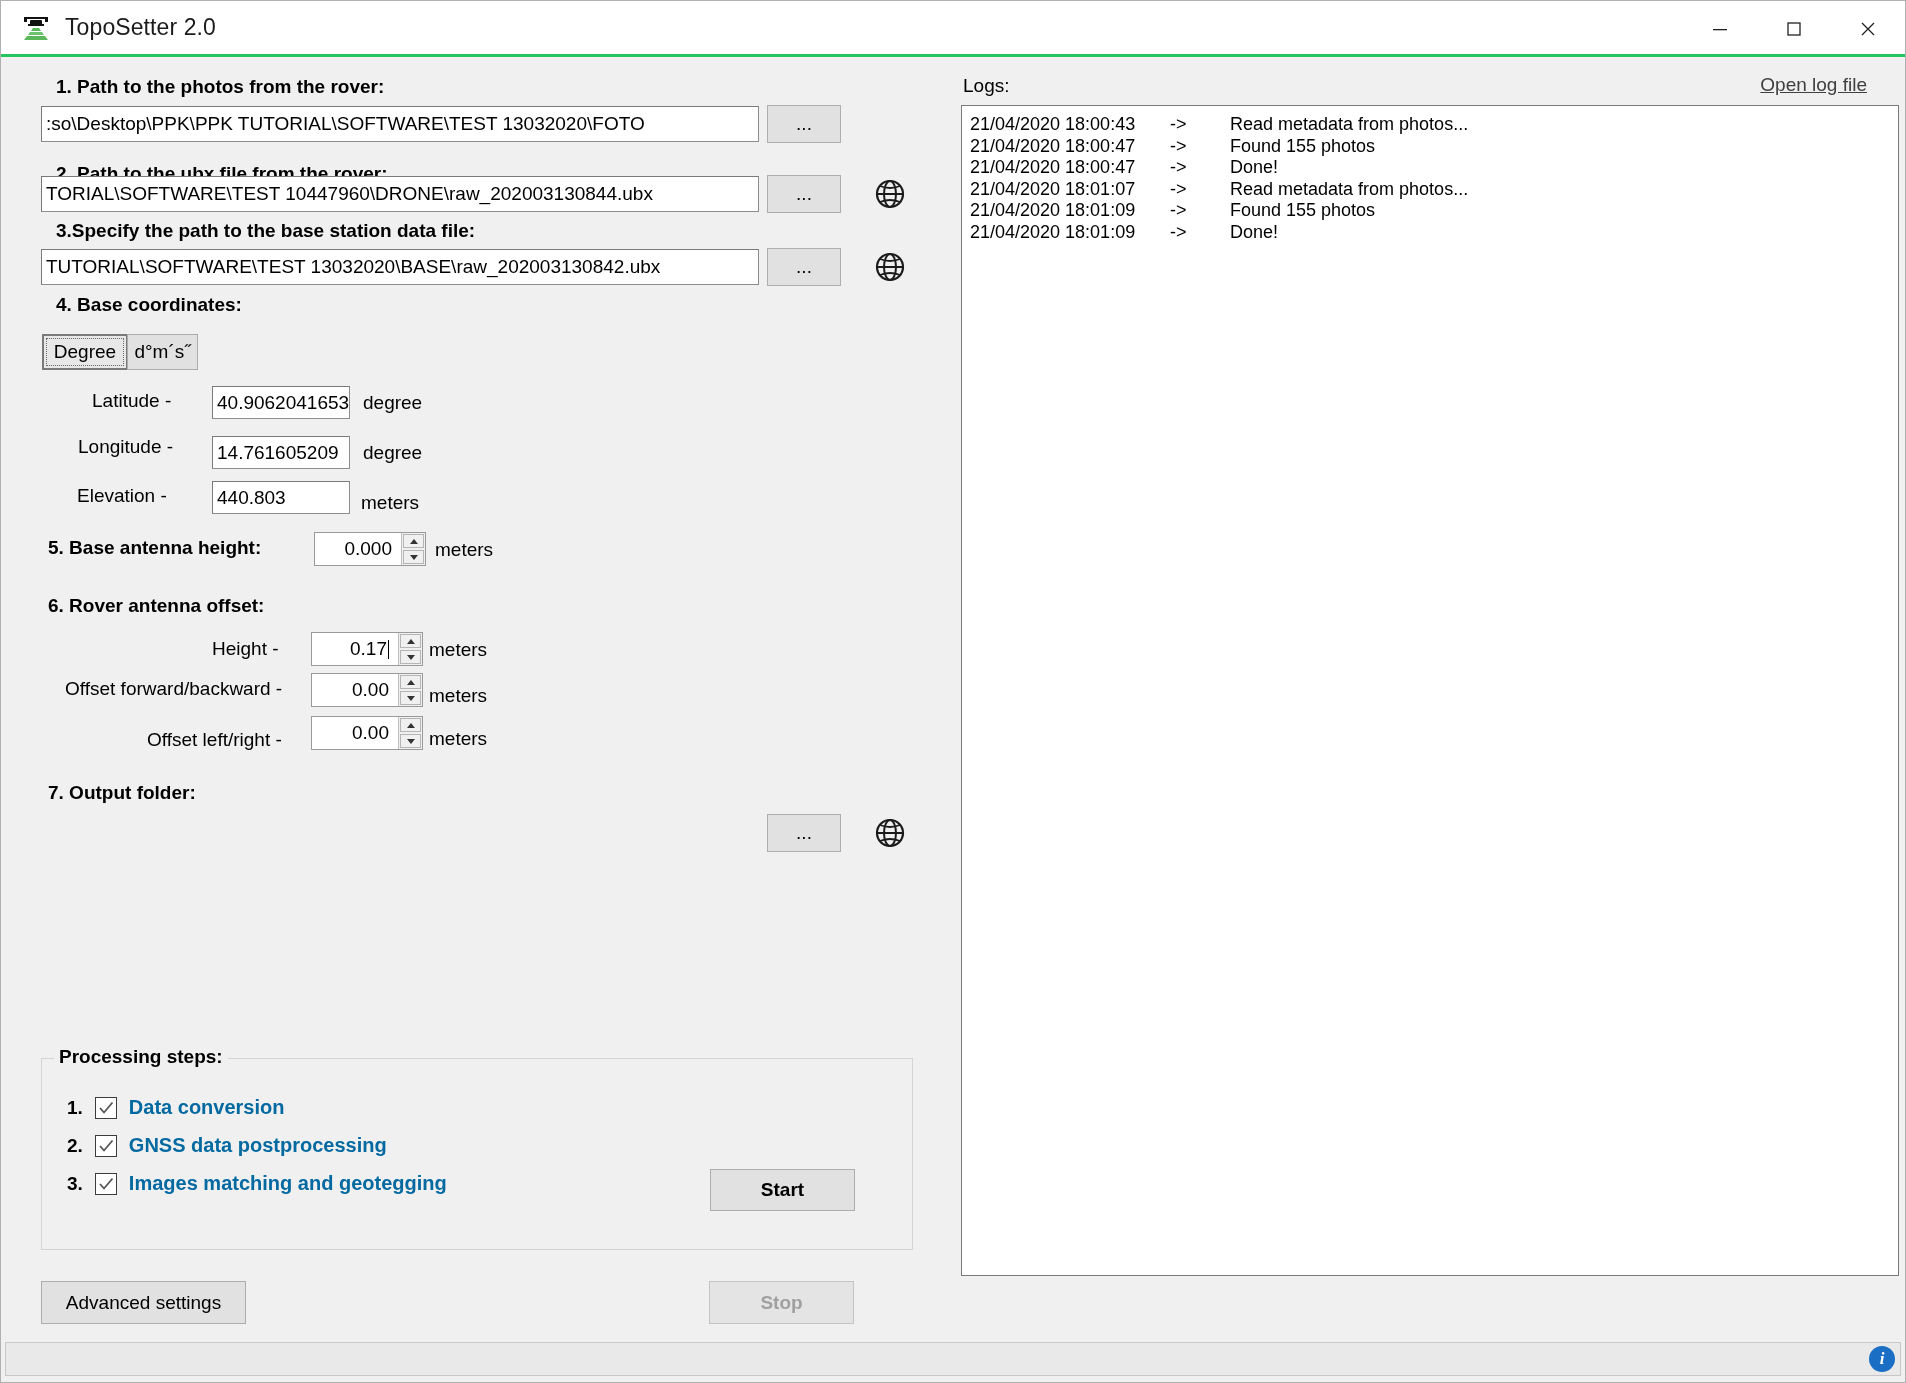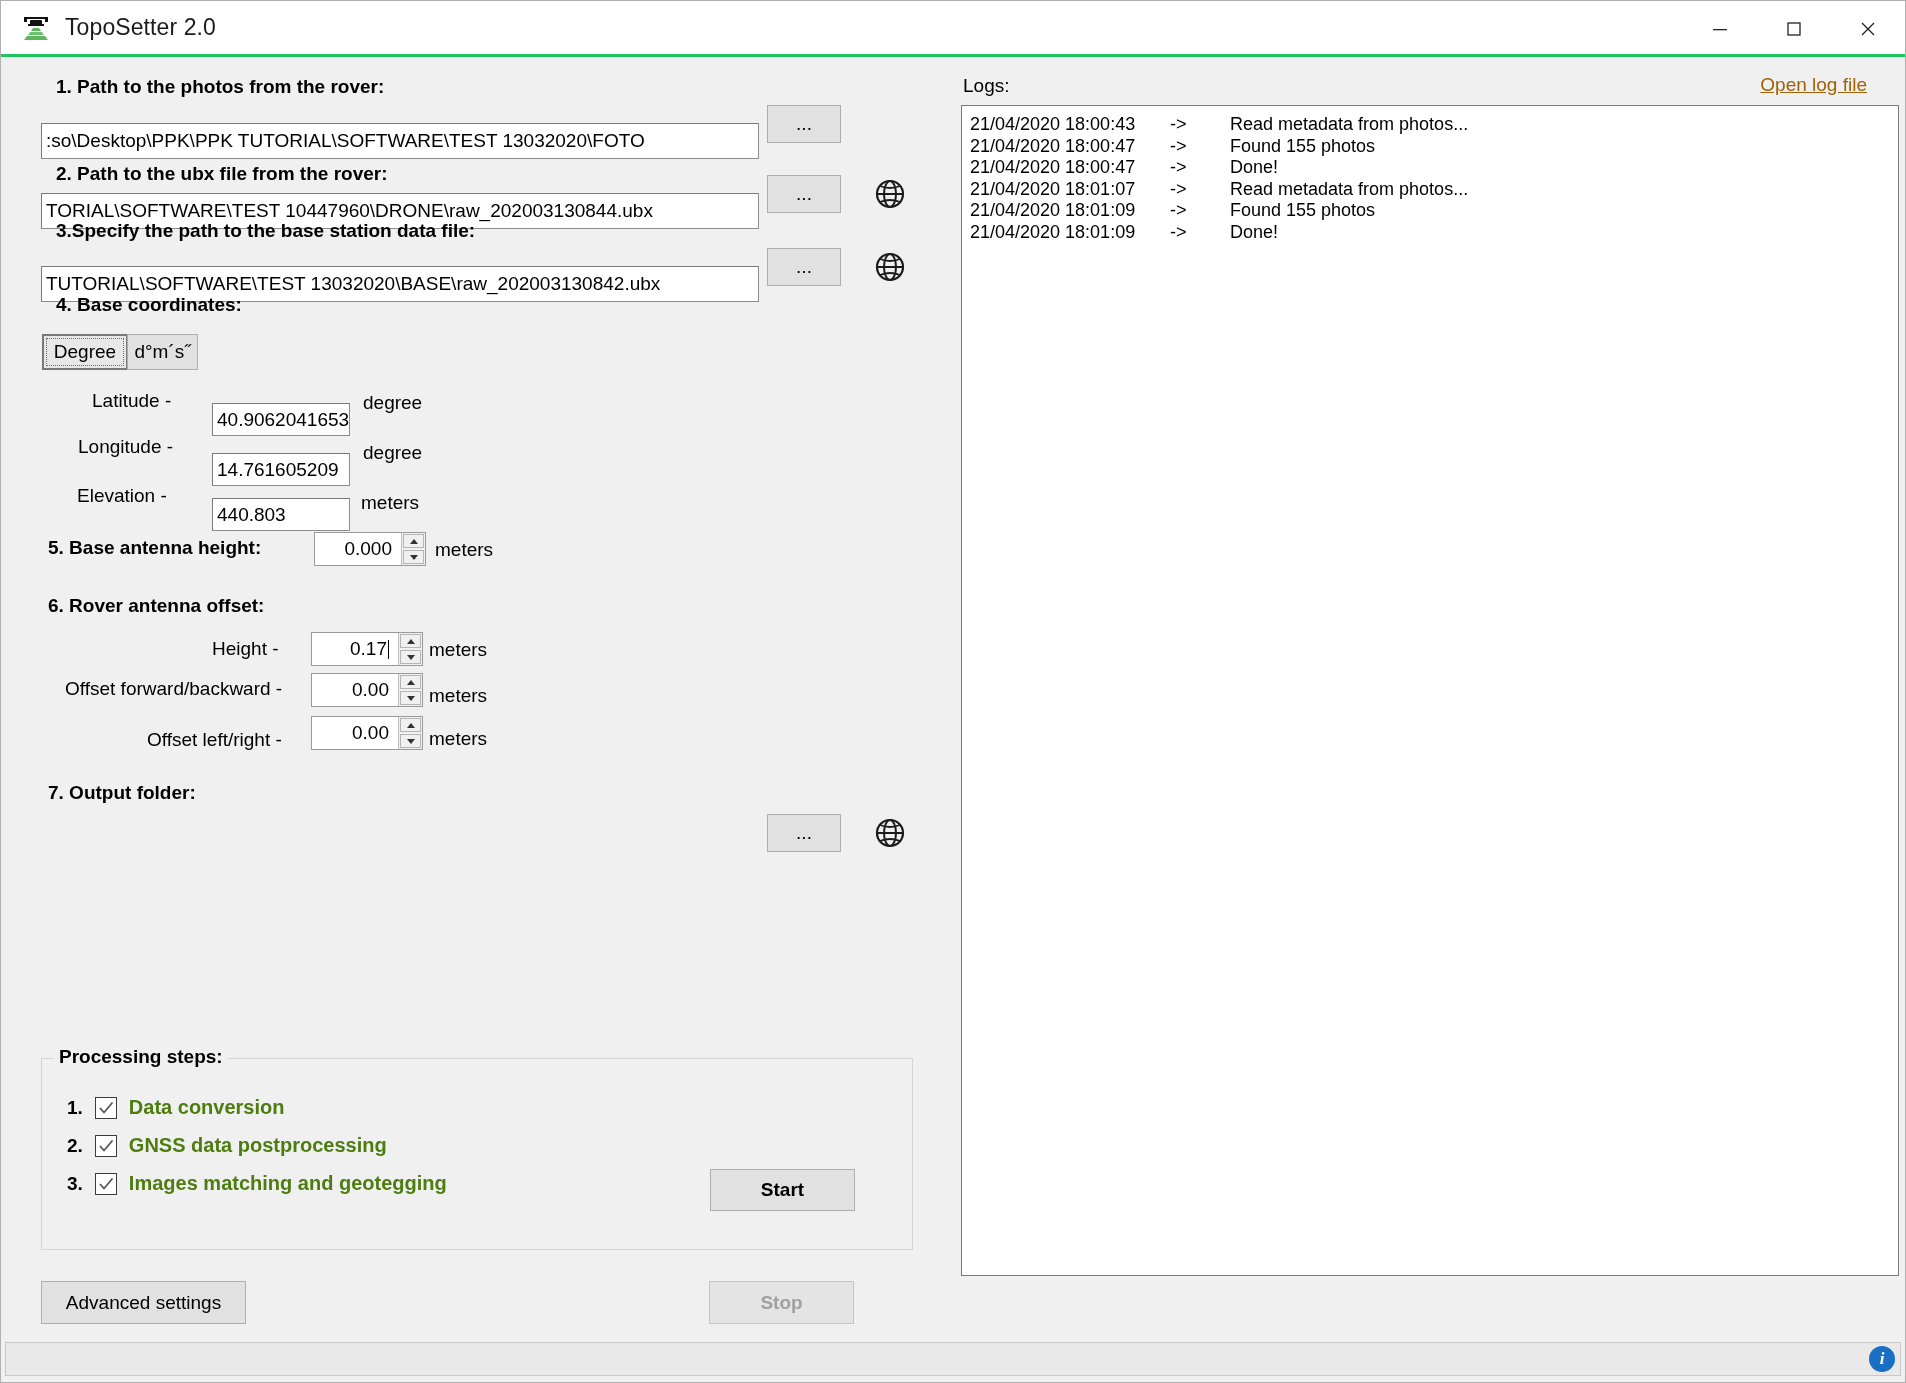--- a/index.html
+++ b/index.html
@@ -56,21 +56,20 @@
   }
   .textbox {
     background: #ffffff;
     border: 1px solid #8d8d8d;
     border-top-color: #7a7a7a; border-left-color: #7a7a7a;
     font-size: 19px; color: #000;
     display: flex; align-items: center;
     padding: 13px 4px;
     overflow: hidden; white-space: nowrap;
     font-family: "Liberation Sans", sans-serif;
-    margin-top: 17px;
   }
   .btn {
     background: #e1e1e1;
     border: 1px solid #adadad;
     display: flex; align-items: center; justify-content: center;
     font-size: 19px; color: #000; cursor: default;
     font-family: "Liberation Sans", sans-serif;
   }
   .btn.disabled { color: #a0a0a0; background: #e4e4e4; border-color: #c4c4c4; }
   .btn.pressed {
@@ -118,40 +117,40 @@
     font-weight: bold; font-size: 19px; color: #000;
   }
   .chk {
     width: 22px; height: 22px;
     border: 1px solid #3c3c3c; background: #fff;
     display: inline-flex; align-items: center; justify-content: center;
     position: relative; flex: 0 0 auto;
   }
   .chk svg { display:block; }
   .step-label {
-    font-weight: bold; font-size: 20px; color: #4d7c0f;
+    font-weight: bold; font-size: 20px; color: #0369a1;
     font-family: "Liberation Sans", sans-serif;
   }
   .step-num { font-weight: bold; font-size: 19px; color: #000; }
 
   
   .logbox {
     position: absolute;
     background: #ffffff;
     border: 1px solid #7a7a7a;
     overflow: hidden;
     padding: 8px 0 0 8px;
   }
   .logrow { display: flex; font-size: 18px; color: #000; line-height: 21.5px;
             font-family: "Liberation Sans", sans-serif; }
   .logrow .ts { width: 200px; flex: 0 0 auto; }
   .logrow .ar { width: 60px; flex: 0 0 auto; }
   .logrow .msg { flex: 1; }
   .link {
-    color: #a16207; text-decoration: underline; font-size: 19px;
+    color: #404040; text-decoration: underline; font-size: 19px;
     font-family: "Liberation Sans", sans-serif;
   }
 
   
   .statusbar {
     position: absolute; left: 4px; bottom: 6px;
     width: 1896px; height: 34px;
     background: #e9e9e9; border: 1px solid #c8c8c8;
     display: flex; align-items: center; justify-content: flex-end;
   }

